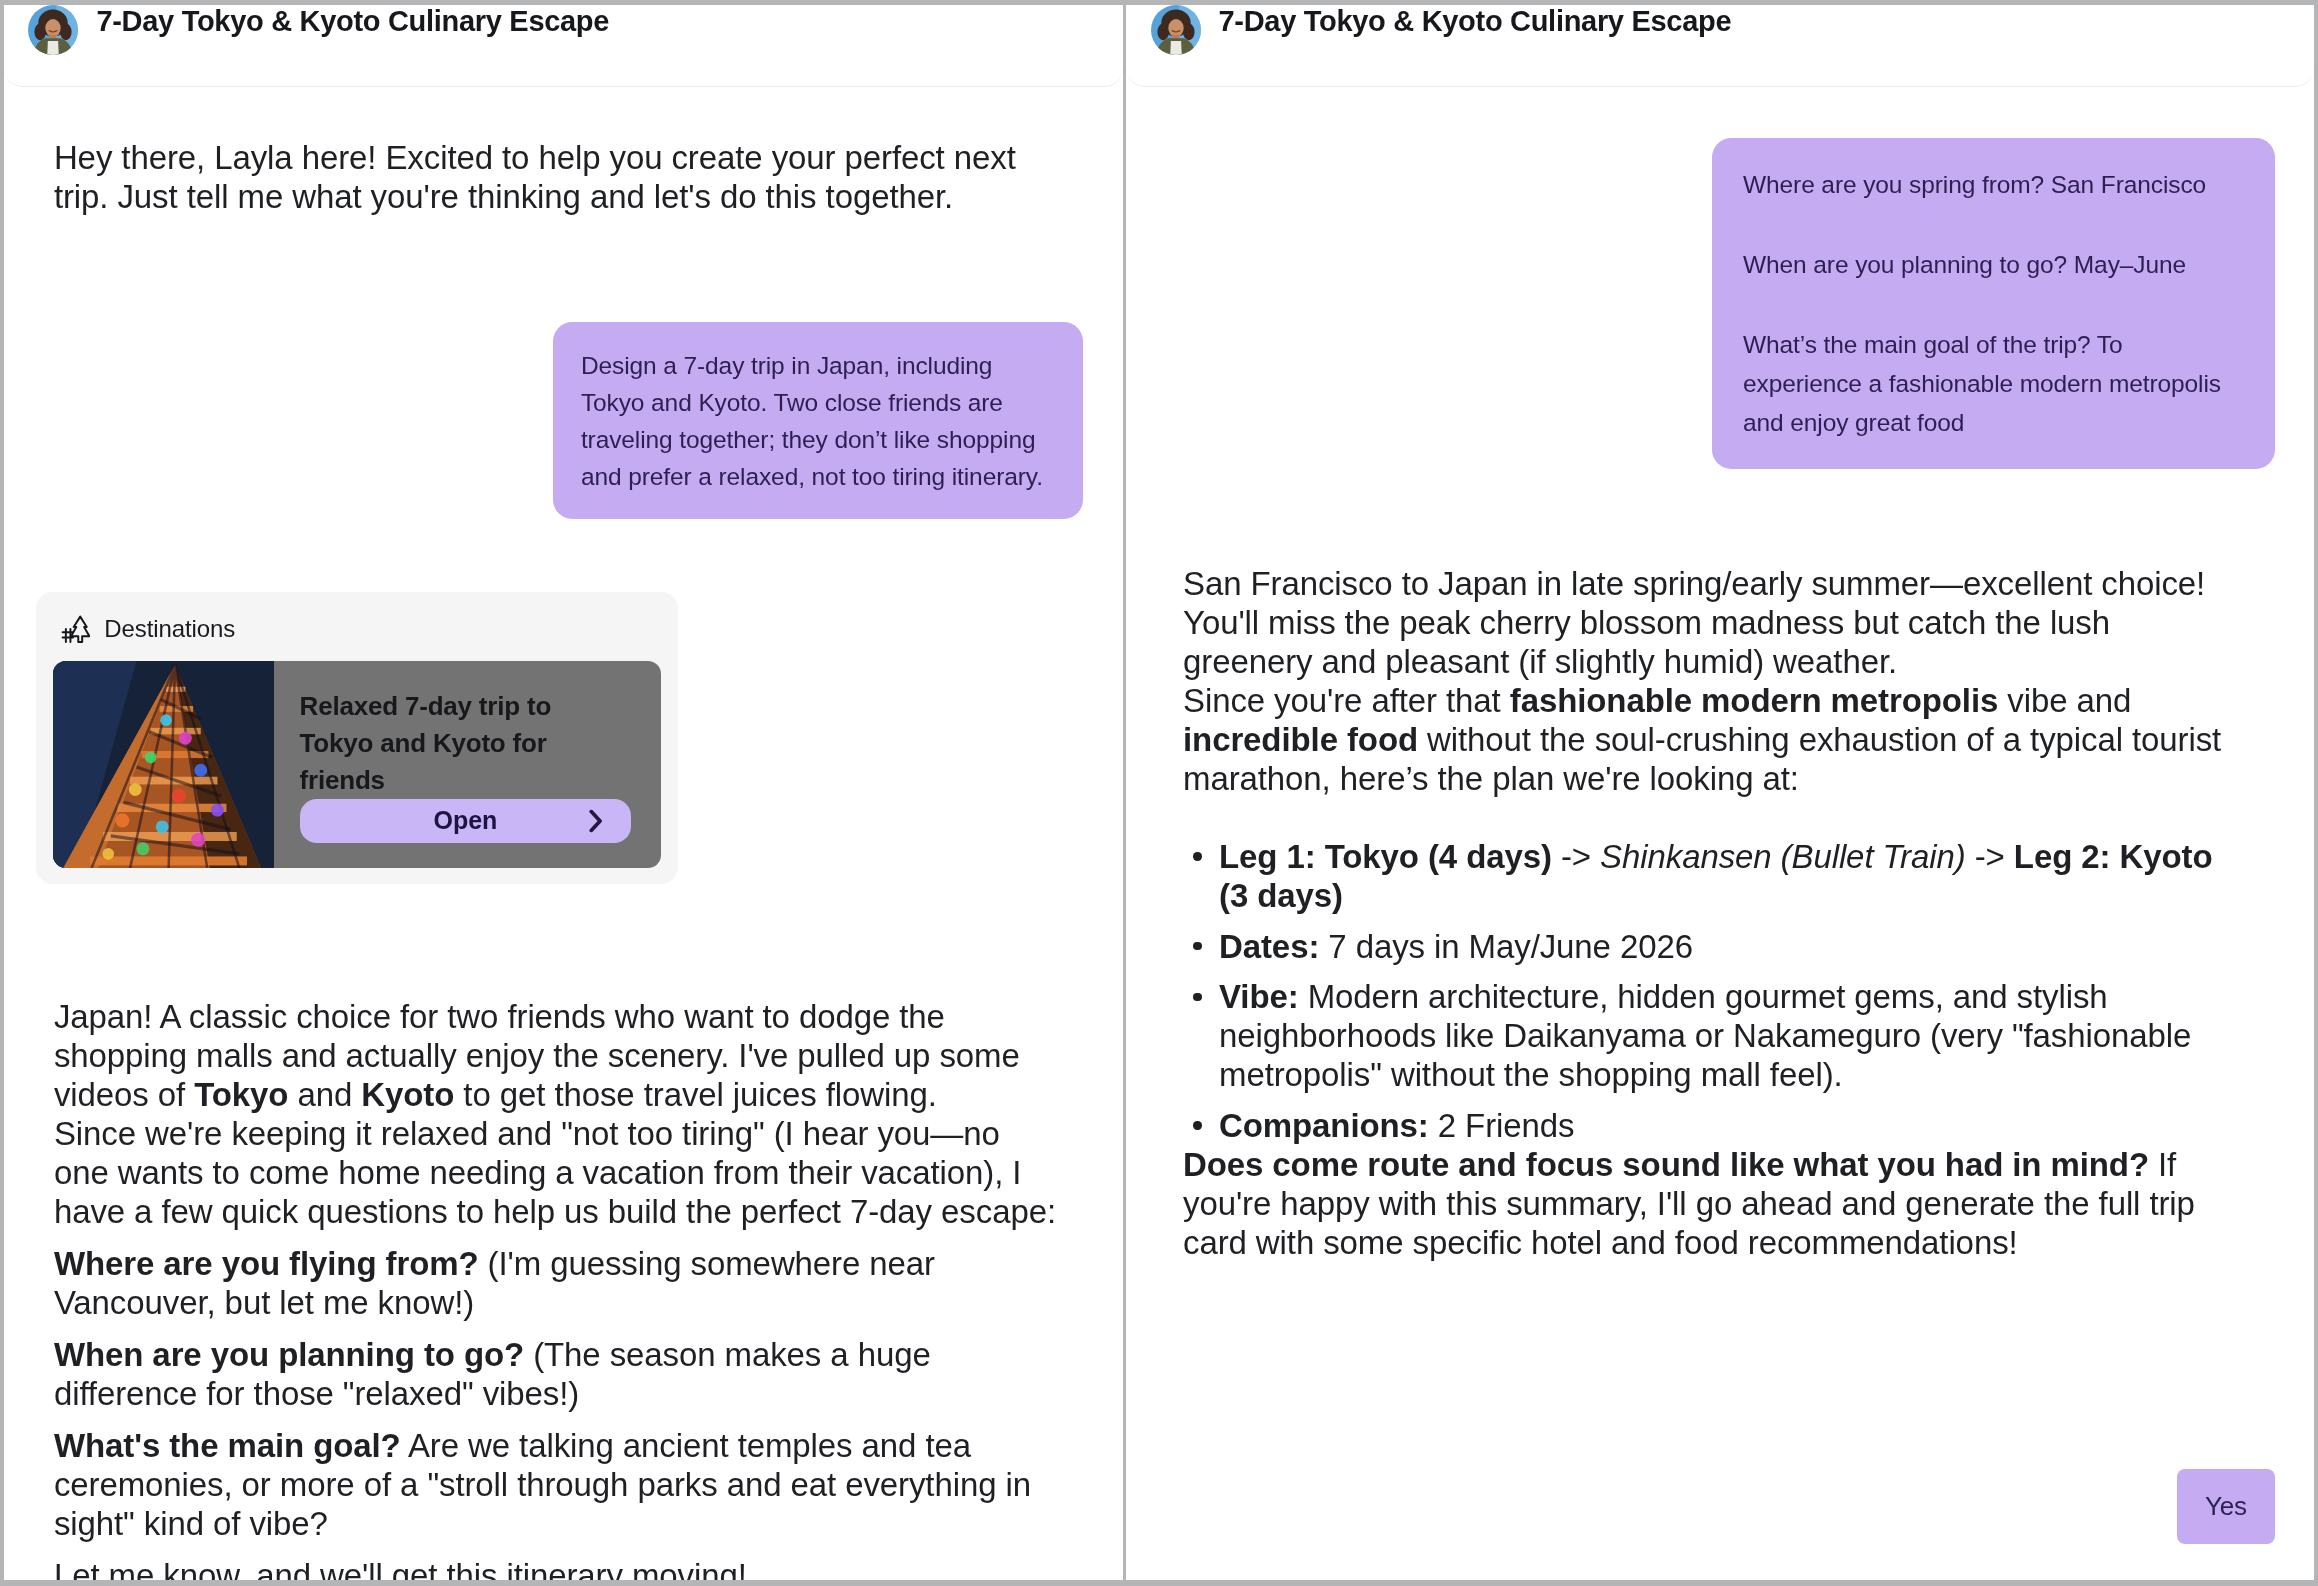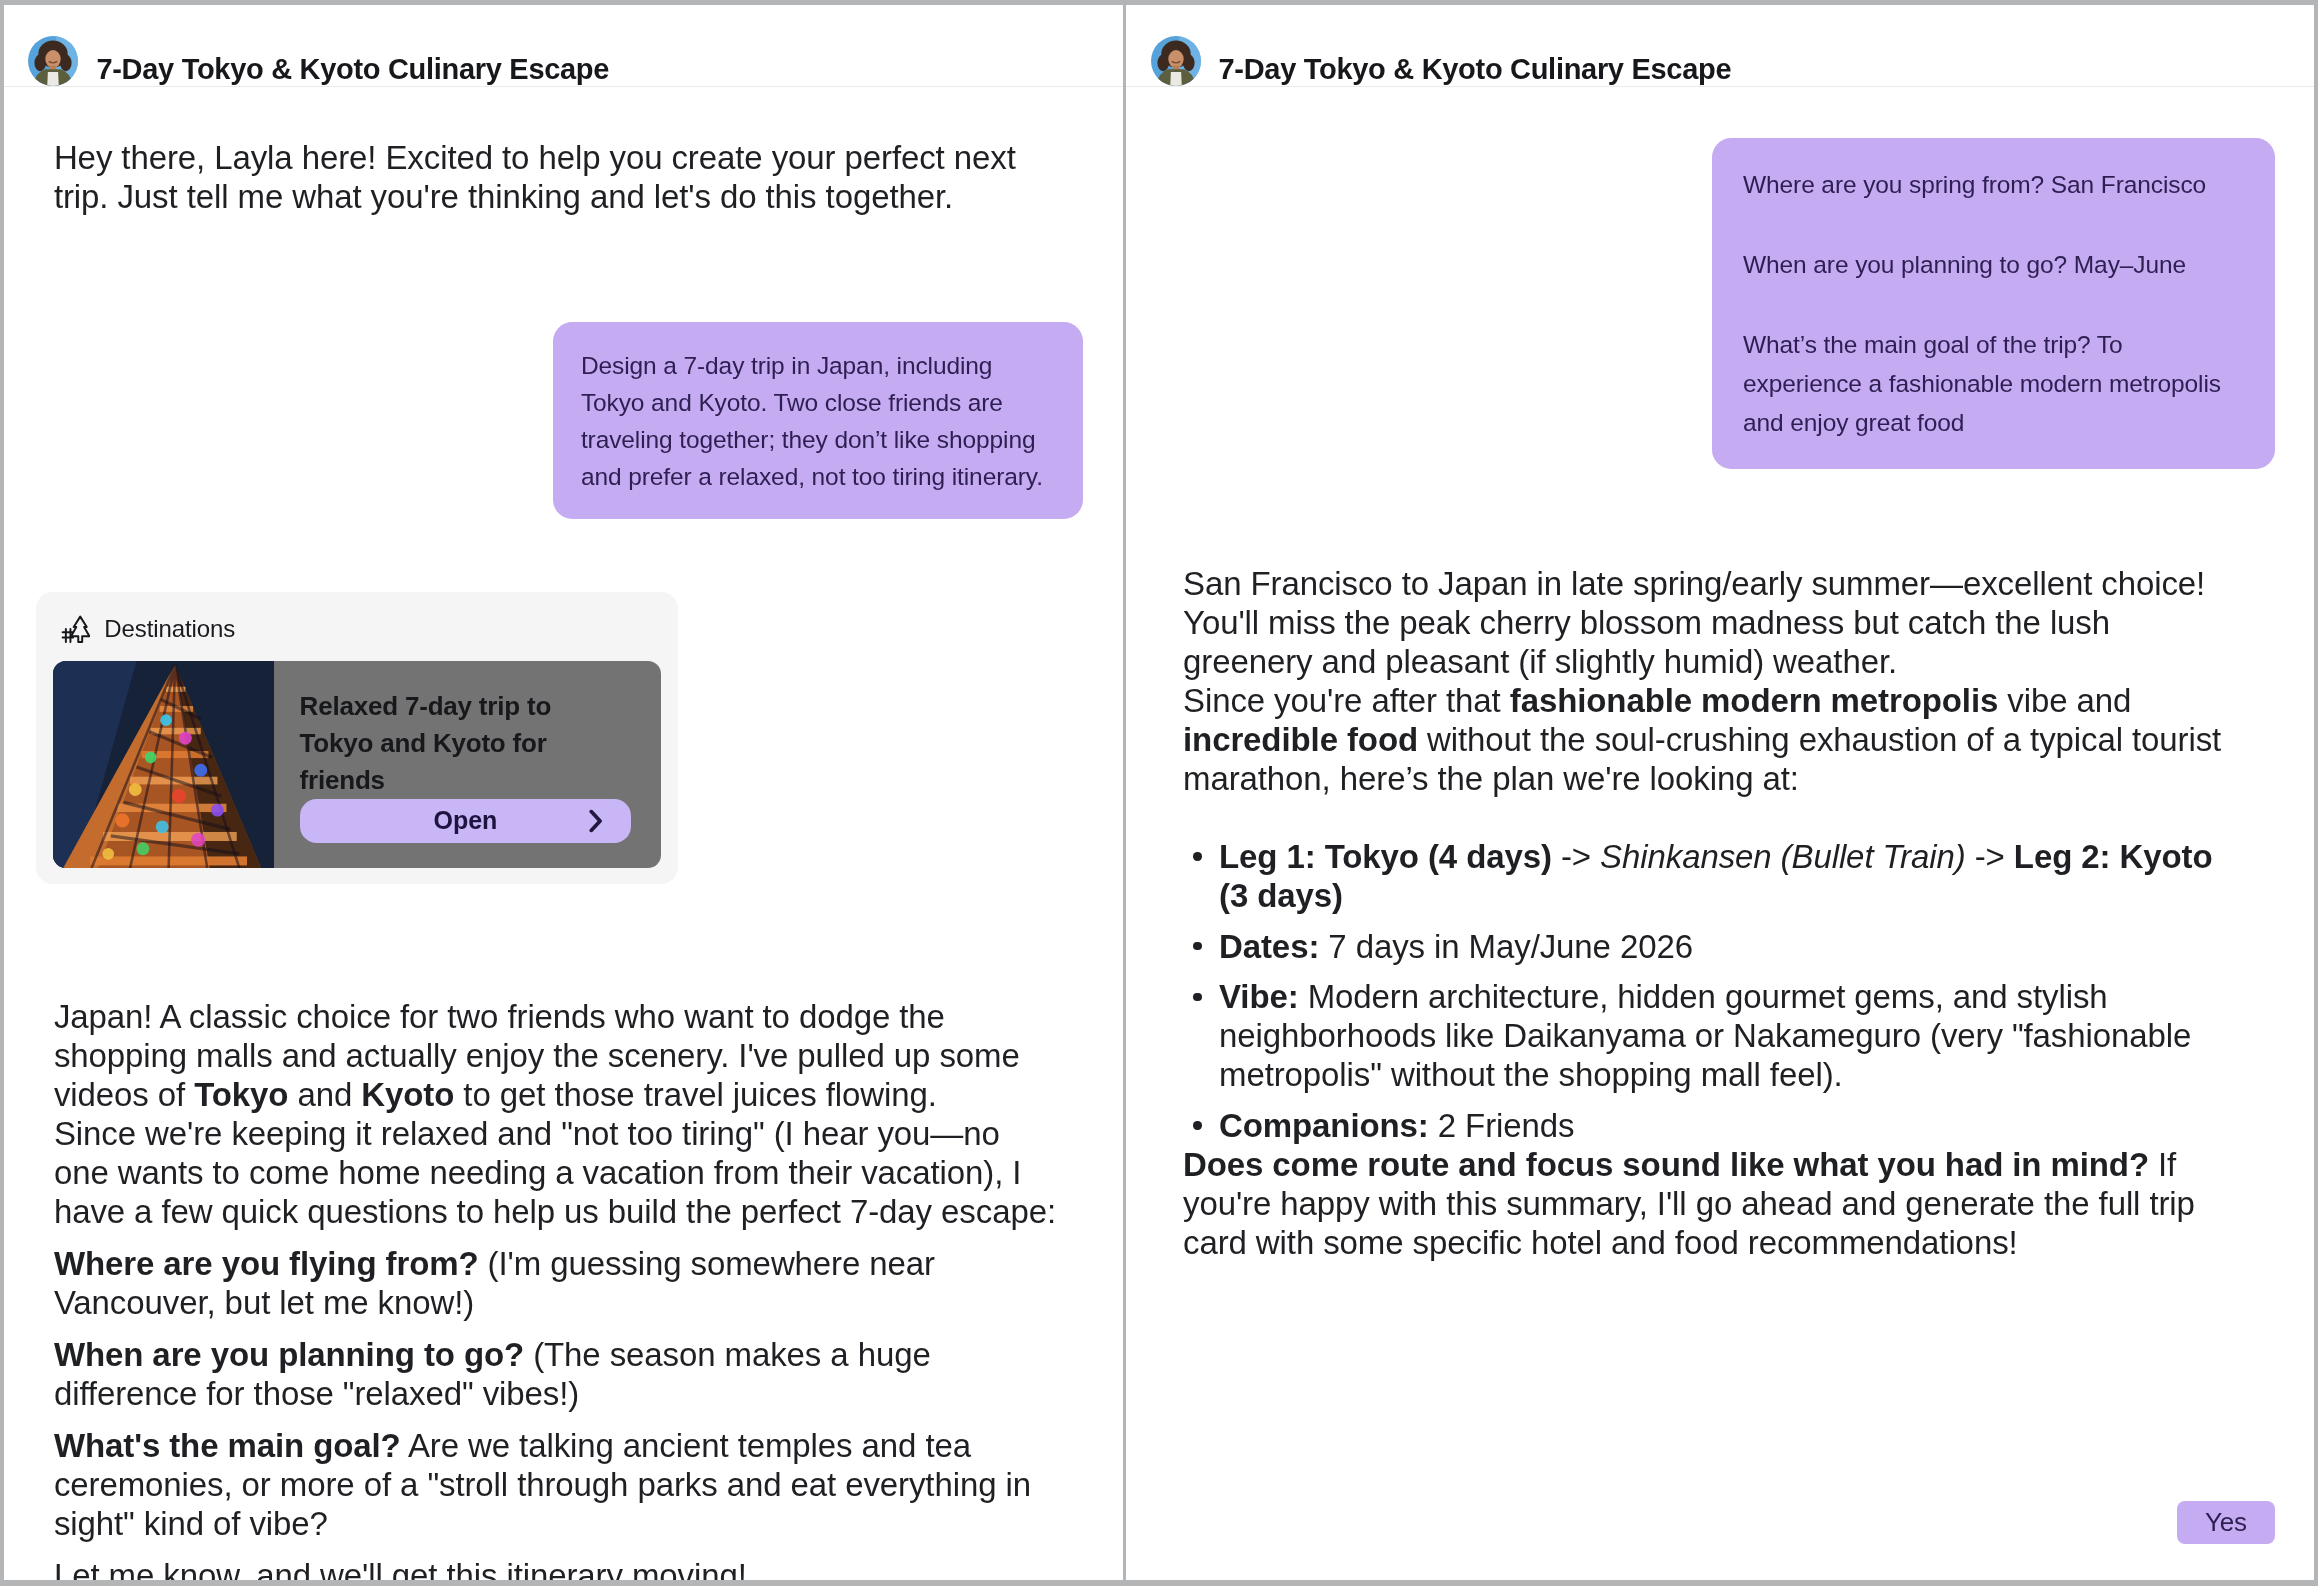--- a/index.html
+++ b/index.html
@@ -17,21 +17,21 @@
   html,body{width:2319px;height:1586px;overflow:hidden;}
   body{
     background:var(--frame);
     font-family:"Liberation Sans","DejaVu Sans",sans-serif;
     color:var(--text);
     position:relative;
   }
   .panel{position:absolute;top:5.1px;bottom:6.4px;background:var(--panel);display:flex;flex-direction:column;}
   .panel-left{left:3.9px;width:1119px;}
   .panel-right{left:1126px;width:1188px;}
-  .chat-header{height:82px;flex:none;border-bottom:1.3px solid var(--header-border);display:flex;align-items:flex-end;padding-left:24.5px;gap:18px;}
+  .chat-header{height:82px;flex:none;border-bottom:1.3px solid var(--header-border);display:flex;align-items:flex-start;padding-left:24.5px;gap:18px;border-radius:19px;}
   .avatar{width:50px;height:50px;border-radius:50%;overflow:hidden;flex:none;}
   .avatar svg{display:block;width:100%;height:100%;}
   .chat-title{font-size:29px;font-weight:600;letter-spacing:-0.3px;color:#17181b;}
   .content{position:relative;flex:1;padding-left:50px;overflow:hidden;}
   .panel-right .content{padding-left:57px;}
   .msg{font-size:33px;line-height:39px;letter-spacing:-0.1px;color:var(--text);}
   .msg .b,.b{font-weight:700;}
   .msg .i,.i{font-style:italic;}
   .intro-msg{margin-top:51px;width:1004px;}
   .bubble{
@@ -63,21 +63,21 @@
   .reply-left{margin-top:113px;width:1005px;}
   .reply-left p{margin:0;}
   .reply-left p.gap{margin-top:13px;}
   .reply-right{margin-top:95px;width:1052px;}
   .reply-right p{margin:0;}
   .bullet-list{list-style:none;margin-top:39px;}
   .bullet-list li{position:relative;padding-left:36px;margin-top:11.6px;}
   .bullet-list li:first-child{margin-top:0;}
   .bullet-list li::before{content:"";position:absolute;left:10.3px;top:15.4px;width:8.4px;height:8.4px;border-radius:50%;background:var(--text);}
   .closing-right{margin-top:37px;}
-  .bubble-yes{position:absolute;right:39px;bottom:36px;padding:2px 28px;border-radius:8px;font-size:26px;line-height:39px;}
+  .bubble-yes{position:absolute;right:39px;bottom:36px;padding:18px 28px;border-radius:8px;font-size:26px;line-height:39px;}
 </style>
 </head>
 <body>
 
 <section class="panel panel-left">
   <header class="chat-header">
     <div class="avatar">
       <svg viewBox="0 0 78 78">
         <rect width="78" height="78" fill="#56a2da"></rect>
         <rect x="44" width="34" height="78" fill="#7bbde9" opacity="0.65"></rect>

